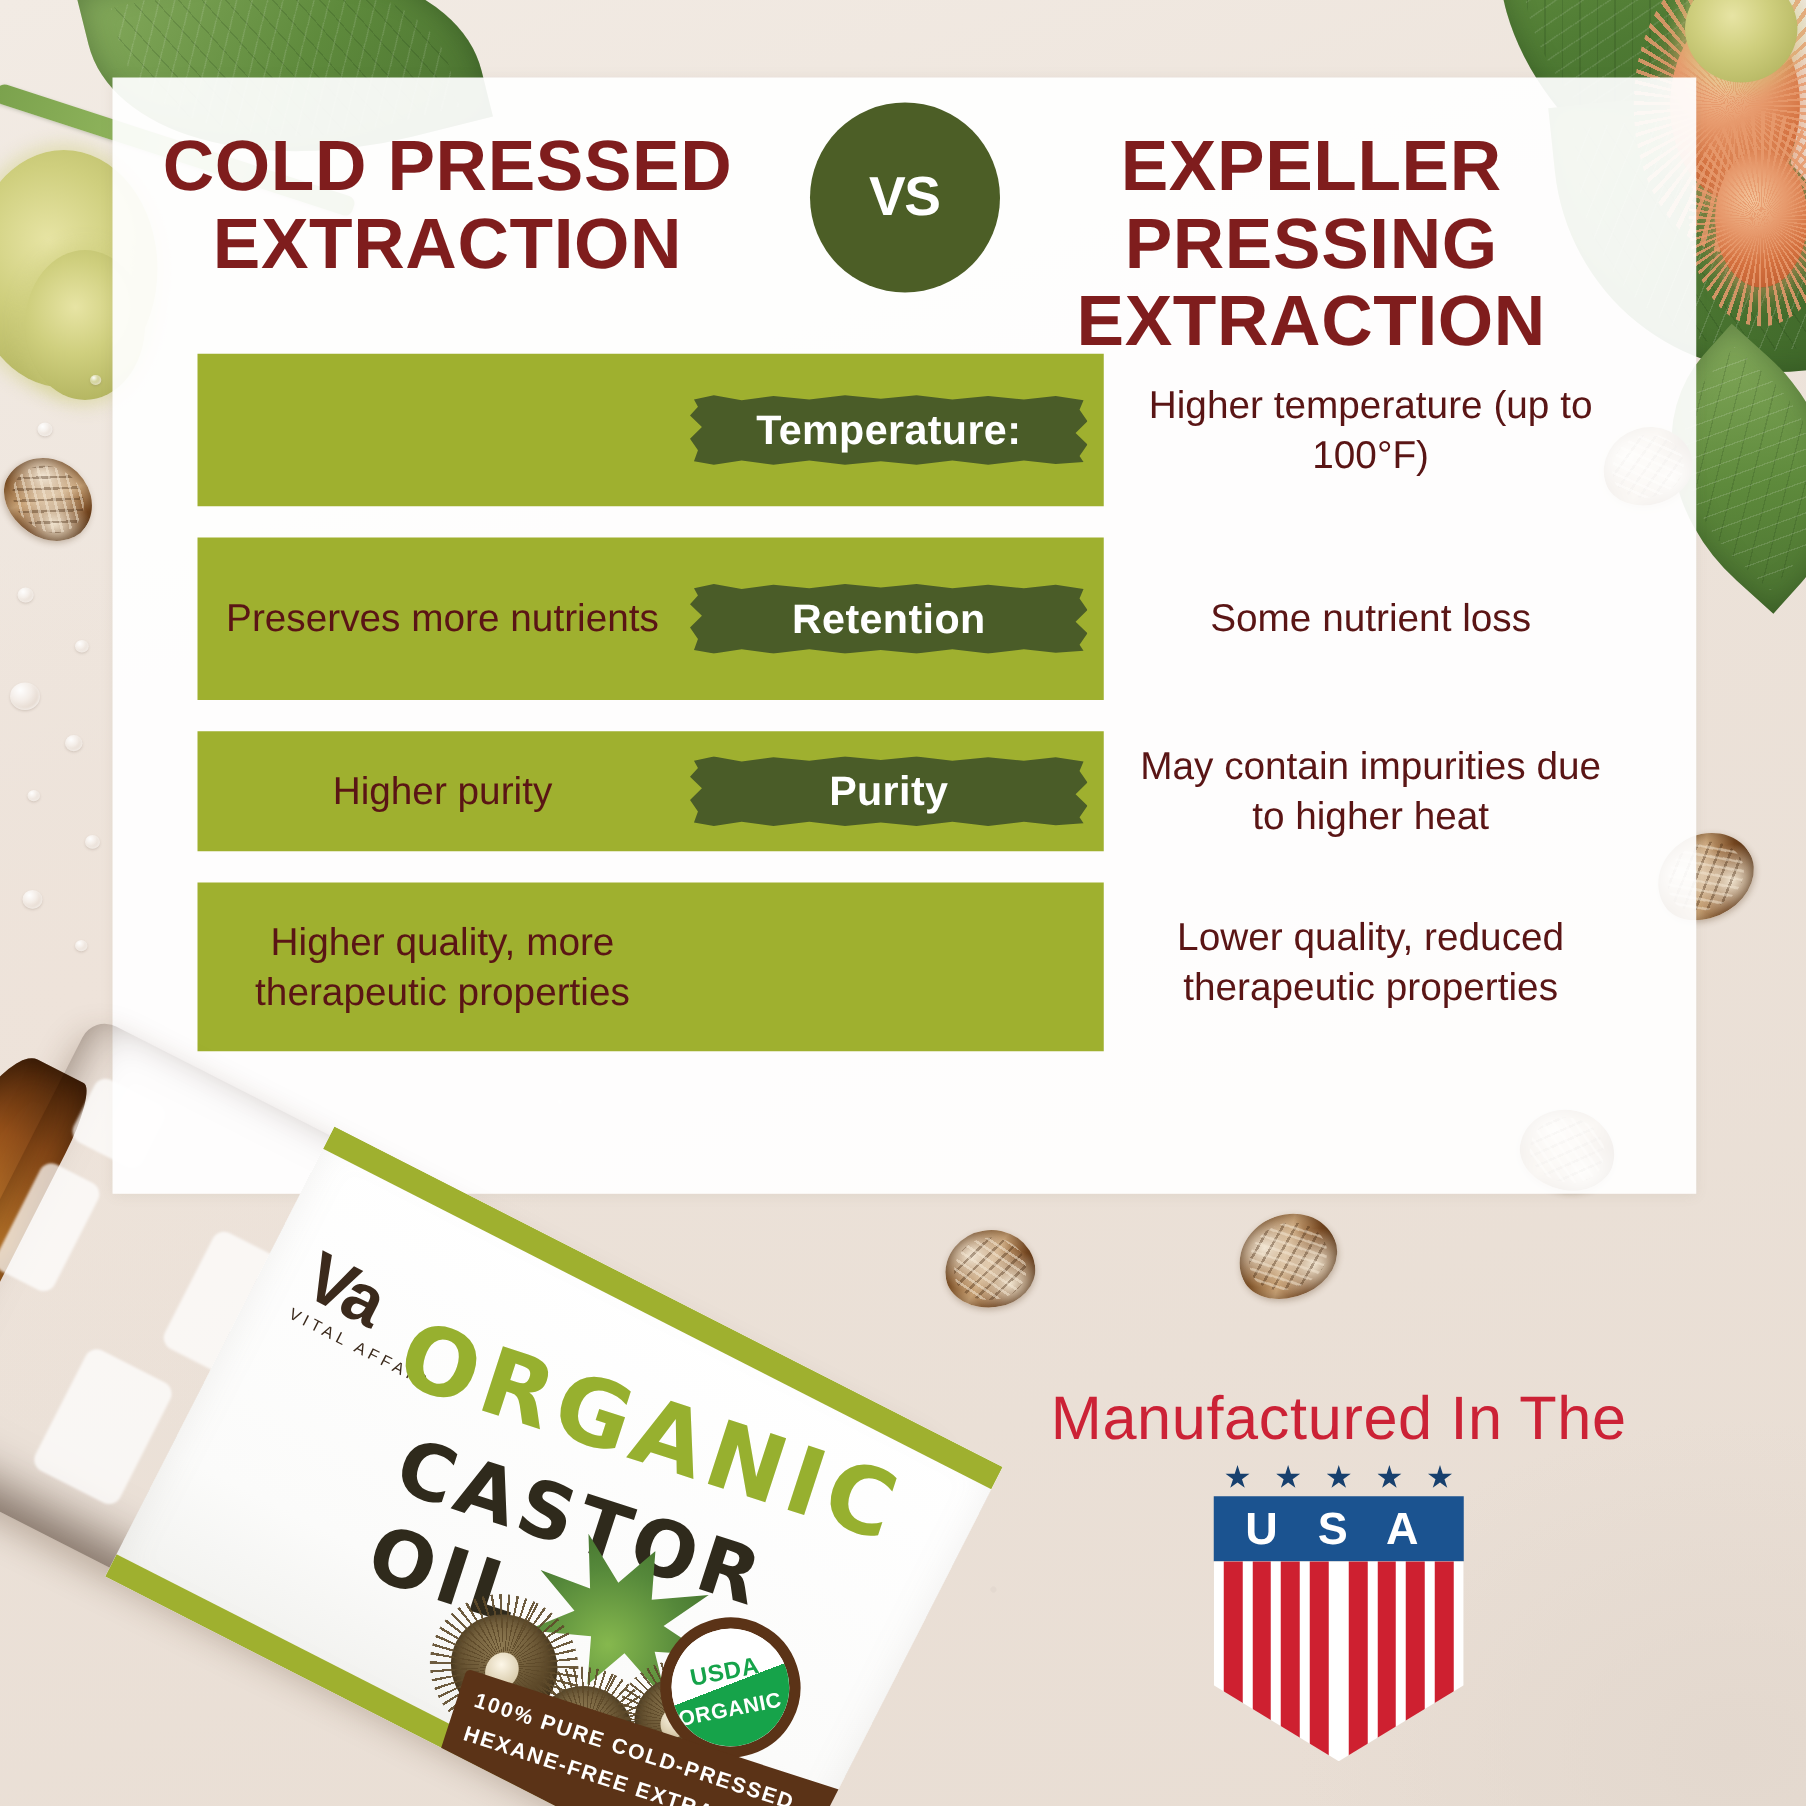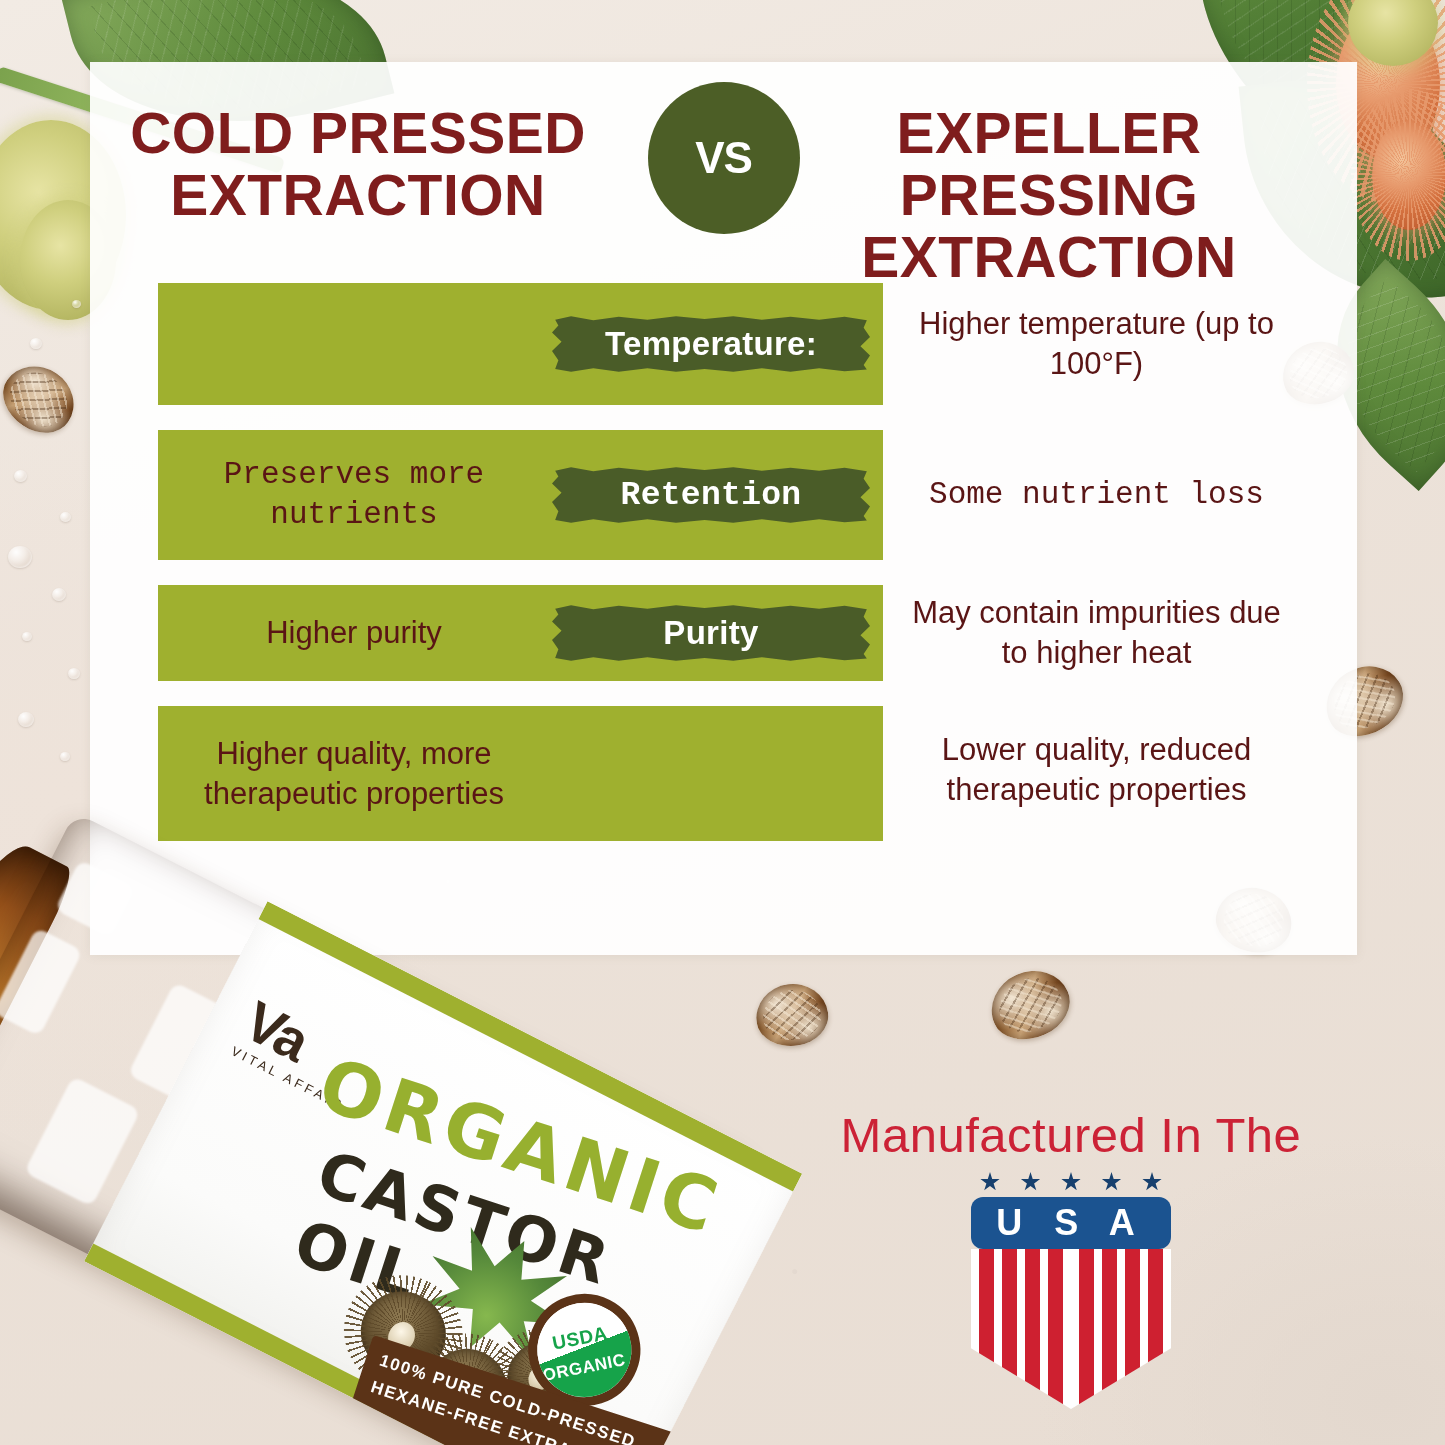--- a/index.html
+++ b/index.html
@@ -158,21 +158,21 @@
       2% 78%, 0% 62%, 3% 46%, 0% 30%, 2% 18%
     );
   }
   .right-text{
     position:absolute; left:742px; top:0; width:393px; height:100%;
     display:flex; align-items:center; justify-content:center;
     text-align:center;
     color:#5a1515; font-size:31px; line-height:40px;
   }
   .r1{ height:122px; }
-  .r2{ height:130px;font-family:Liberation Mono, monospace; }
+  .r2{ height:130px; }
   .r3{ height:96px;  }
   .r4{ height:135px; }
   .r3 .right-text{ top:-26px; height:148px; }
   .r4 .right-text{ top:-4px; }
 
   
   .usa-wrap{ position:absolute; left:836px; top:1107px; width:470px; }
   .usa-title{
     text-align:center; color:#cc2236; font-size:49px; letter-spacing:.5px;
     white-space:nowrap;
@@ -184,21 +184,20 @@
     display:flex; justify-content:space-between; width:182px; margin:0 auto 5px;
   }
   .star{
     width:20px; height:20px; background:#17406e;
     clip-path:polygon(50% 0%, 61% 35%, 98% 35%, 68% 57%, 79% 91%, 50% 70%, 21% 91%, 32% 57%, 2% 35%, 39% 35%);
   }
   .usa-band{
     height:52px; background:#1b5390;
     display:flex; align-items:center; justify-content:center;
     color:#ffffff; font-weight:bold; font-size:36px; letter-spacing:11px;
-    border-radius:12px;
   }
   .stripes{
     position:relative; height:160px;
     background:repeating-linear-gradient(90deg,
       #ffffff 0 8px, #ce2030 8px 23px, #ffffff 23px 31px, #ce2030 31px 46px,
       #ffffff 46px 54px, #ce2030 54px 69px, #ffffff 69px 77px, #ce2030 77px 92px,
       #ffffff 92px 100px);
     background-size:100px 100%;
     clip-path:polygon(0 0, 100% 0, 100% 62%, 50% 100%, 0 62%);
   }

